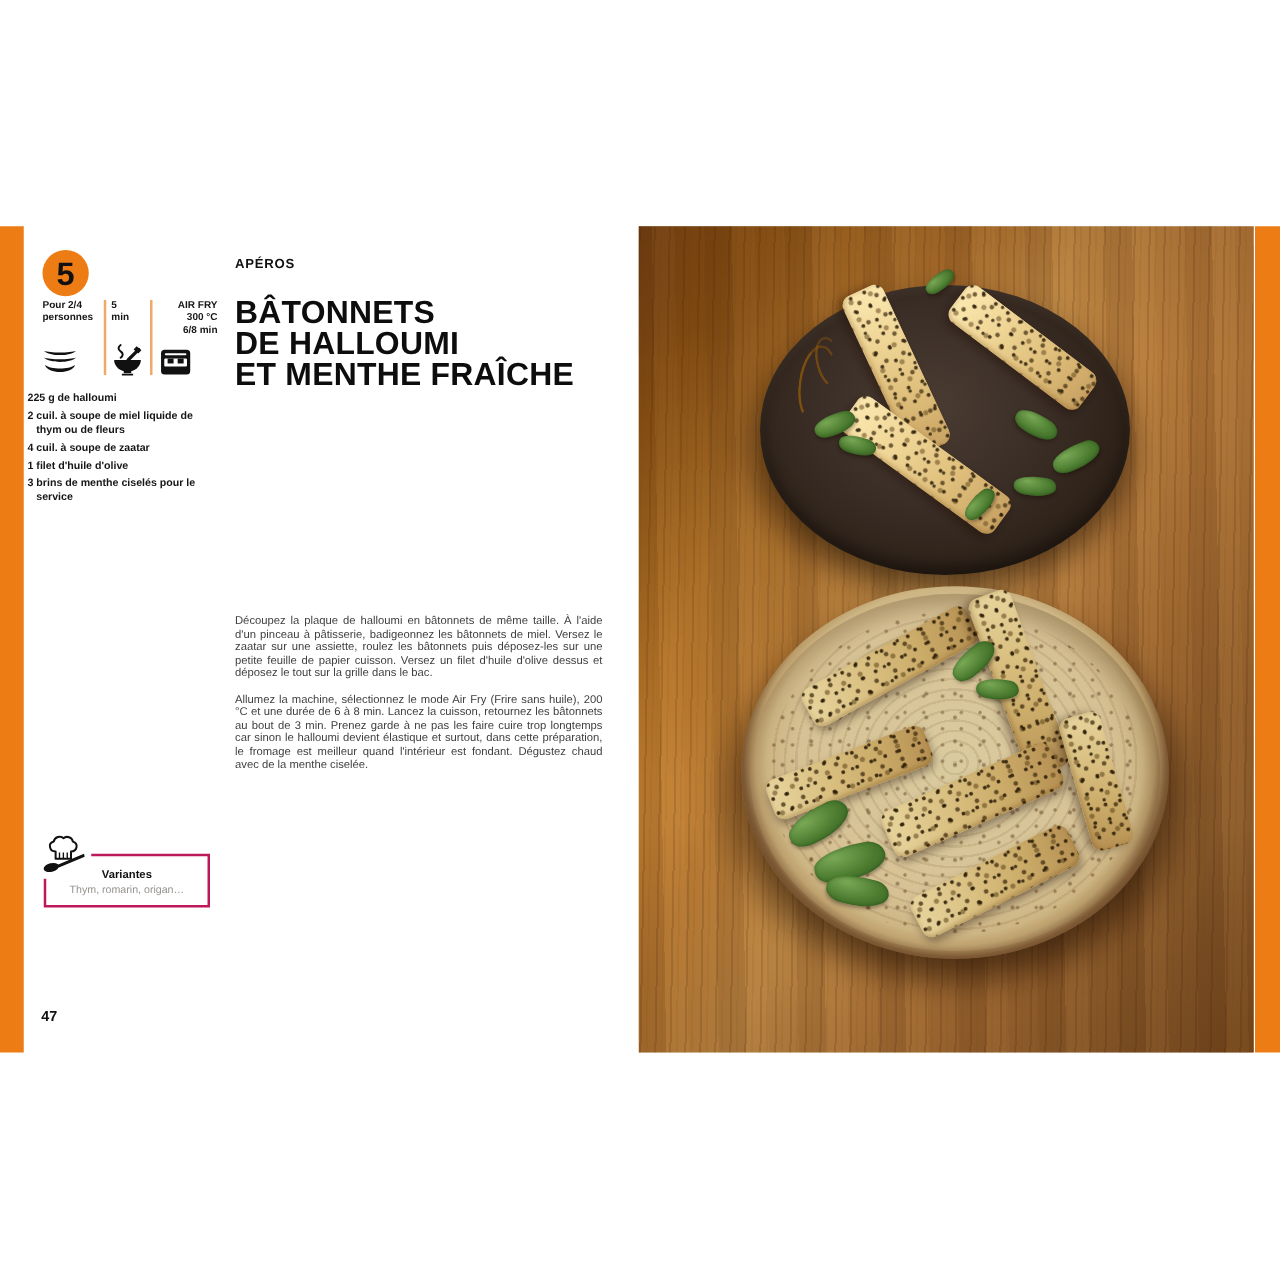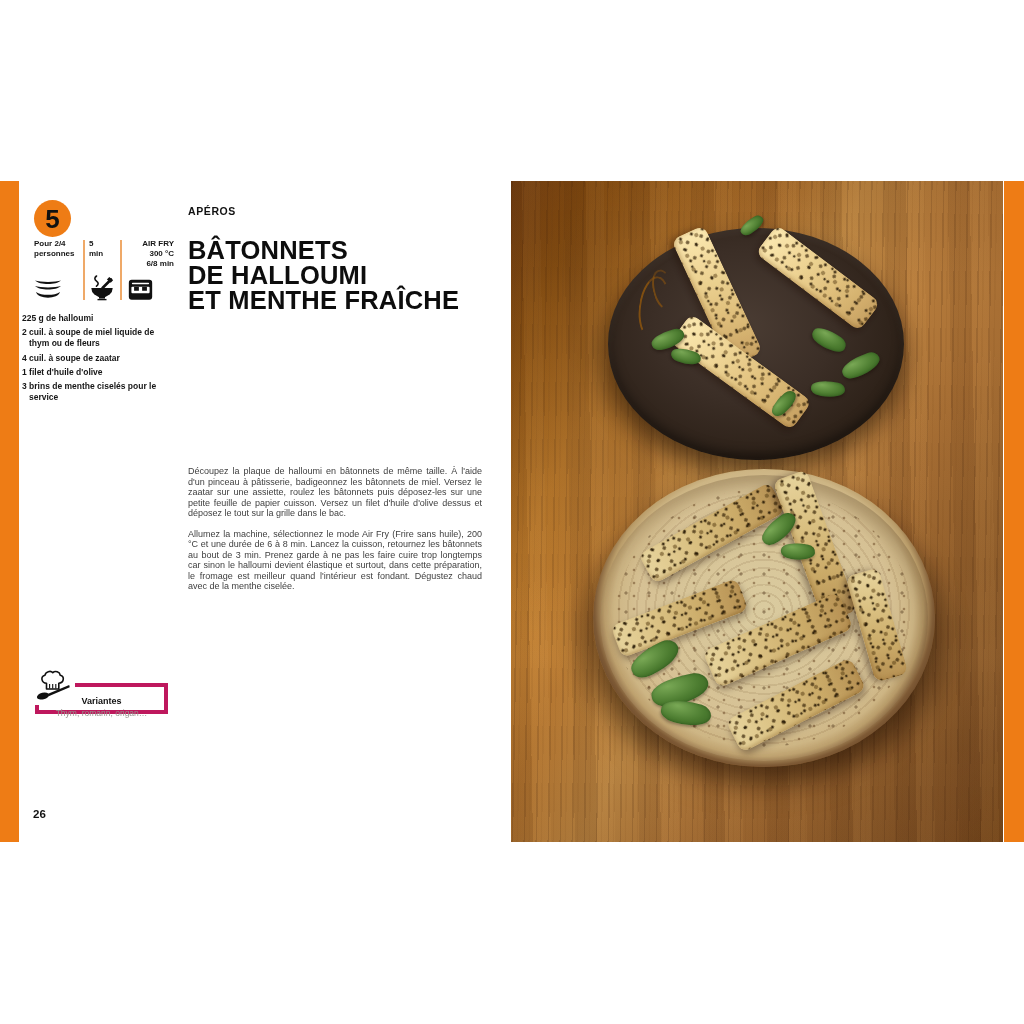--- a/index.html
+++ b/index.html
@@ -29,26 +29,26 @@
   .ingredients { position:absolute; left:22px; top:313px; width:150px; list-style:none; }
   .ingredients li { font-size:8.5px; font-weight:bold; line-height:10.8px; color:#161616;
                     margin-bottom:3.6px; padding-left:7px; text-indent:-7px; }
 
   .category { position:absolute; left:188px; top:205px; font-size:10.5px; font-weight:bold;
               letter-spacing:.6px; color:#111; }
   .title { position:absolute; left:188px; top:238px; width:310px; }
   .title span { display:block; font-size:25.5px; line-height:25px; font-weight:bold;
                 color:#0d0d0d; letter-spacing:.2px; }
 
-  .instructions { position:absolute; left:188px; top:466px; width:294px; }
+  .instructions { position:absolute; left:188px; top:491px; width:294px; }
   .instructions p { font-size:9px; line-height:10.5px; color:#3e3e3e; text-align:justify;
                     margin-bottom:10px; }
 
-  .variants-box { position:absolute; left:35px; top:683px; width:133px; height:31px;
-                  border:4px solid #be185d; }
+  .variants-box { position:absolute; left:35px; top:683px; width:133px; height:43px;
+                  border:2px solid #be185d; }
   .variants-icon { position:absolute; left:-6px; top:-19px; width:42px; height:37px;
                    background:#fff; padding:1px; }
   .v-label { position:absolute; left:0; right:0; top:9px; text-align:center;
              font-size:9px; font-weight:bold; color:#111; }
   .v-text  { position:absolute; left:0; right:0; top:21px; text-align:center;
              font-size:8.5px; color:#96938e; }
 
   .page-number { position:absolute; left:33px; top:808px; font-size:11.5px; font-weight:bold; color:#111; }
 
   
@@ -190,21 +190,21 @@
         <g transform="rotate(-13 9 27)">
           <ellipse cx="9" cy="27" rx="6.2" ry="3.4" fill="#111"></ellipse>
           <path d="M14.5 26 L37 22.2 L37 24.6 L14.5 28.4 Z" fill="#111"></path>
         </g>
       </svg>
     </span>
     <div class="v-label">Variantes</div>
     <div class="v-text">Thym, romarin, origan…</div>
   </div>
 
-  <div class="page-number">26</div>
+  <div class="page-number">47</div>
 
   <div class="photo">
 
     <div class="pshadow" style="left:78px; top:66px; width:322px; height:228px;"></div>
     <div class="pshadow" style="left:58px; top:308px; width:392px; height:300px;"></div>
 
     <div class="plate-dark"></div>
     <div class="drizzle" style="left:128px; top:95px; width:30px; height:62px; transform:rotate(8deg);"></div>
     <div class="drizzle" style="left:142px; top:88px; width:22px; height:42px; transform:rotate(-15deg); opacity:.8;"></div>
     <div class="stick top" style="left:136px; top:97px;  width:140px; height:36px; transform:rotate(65deg);"></div>

